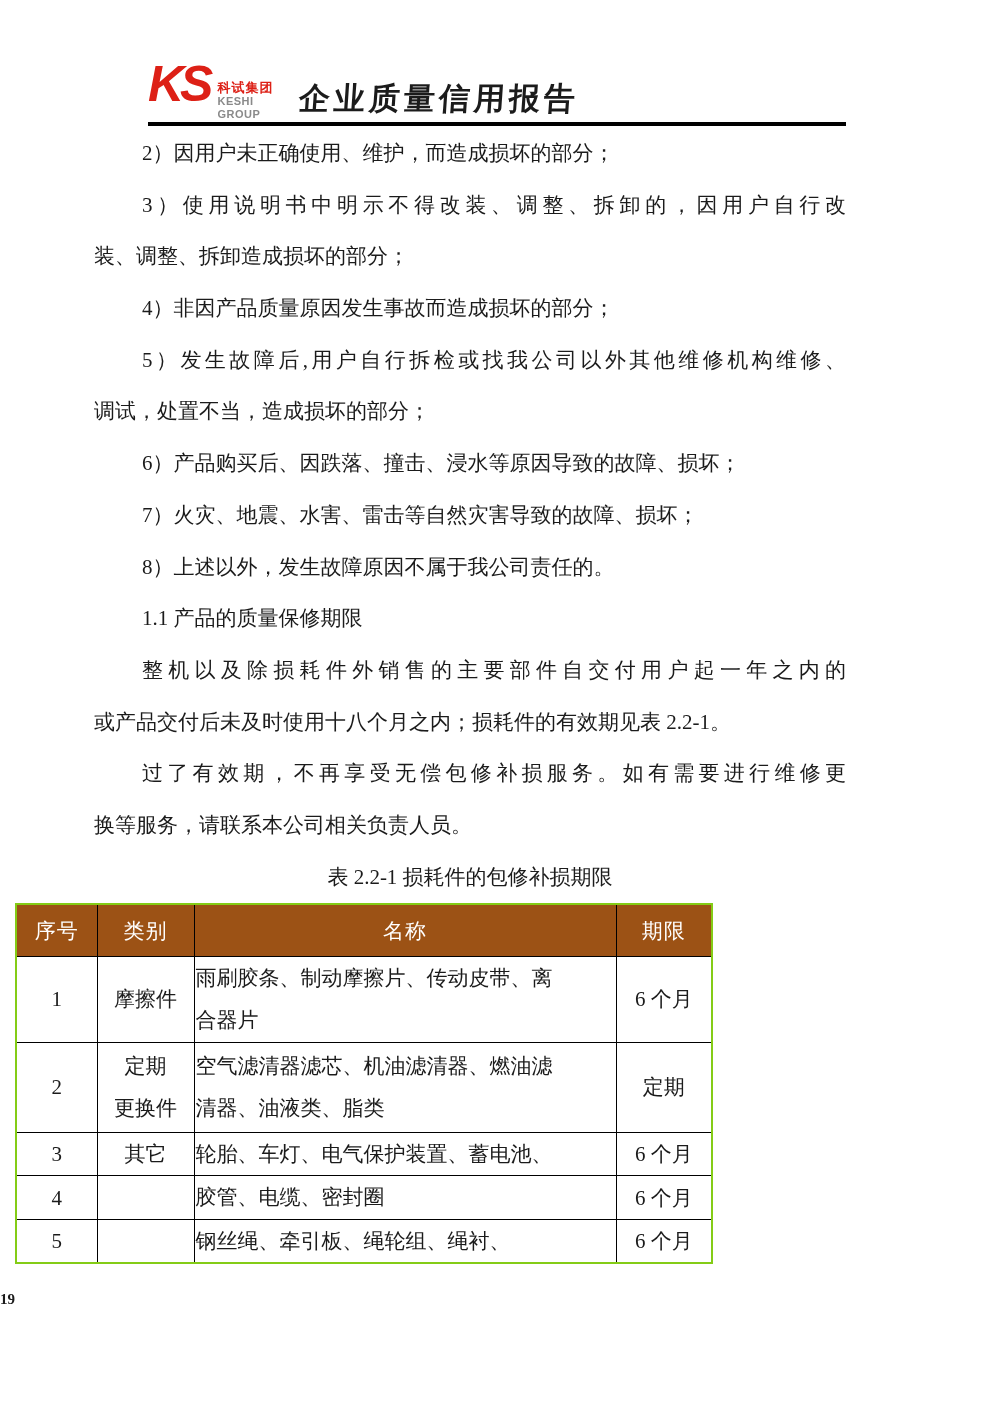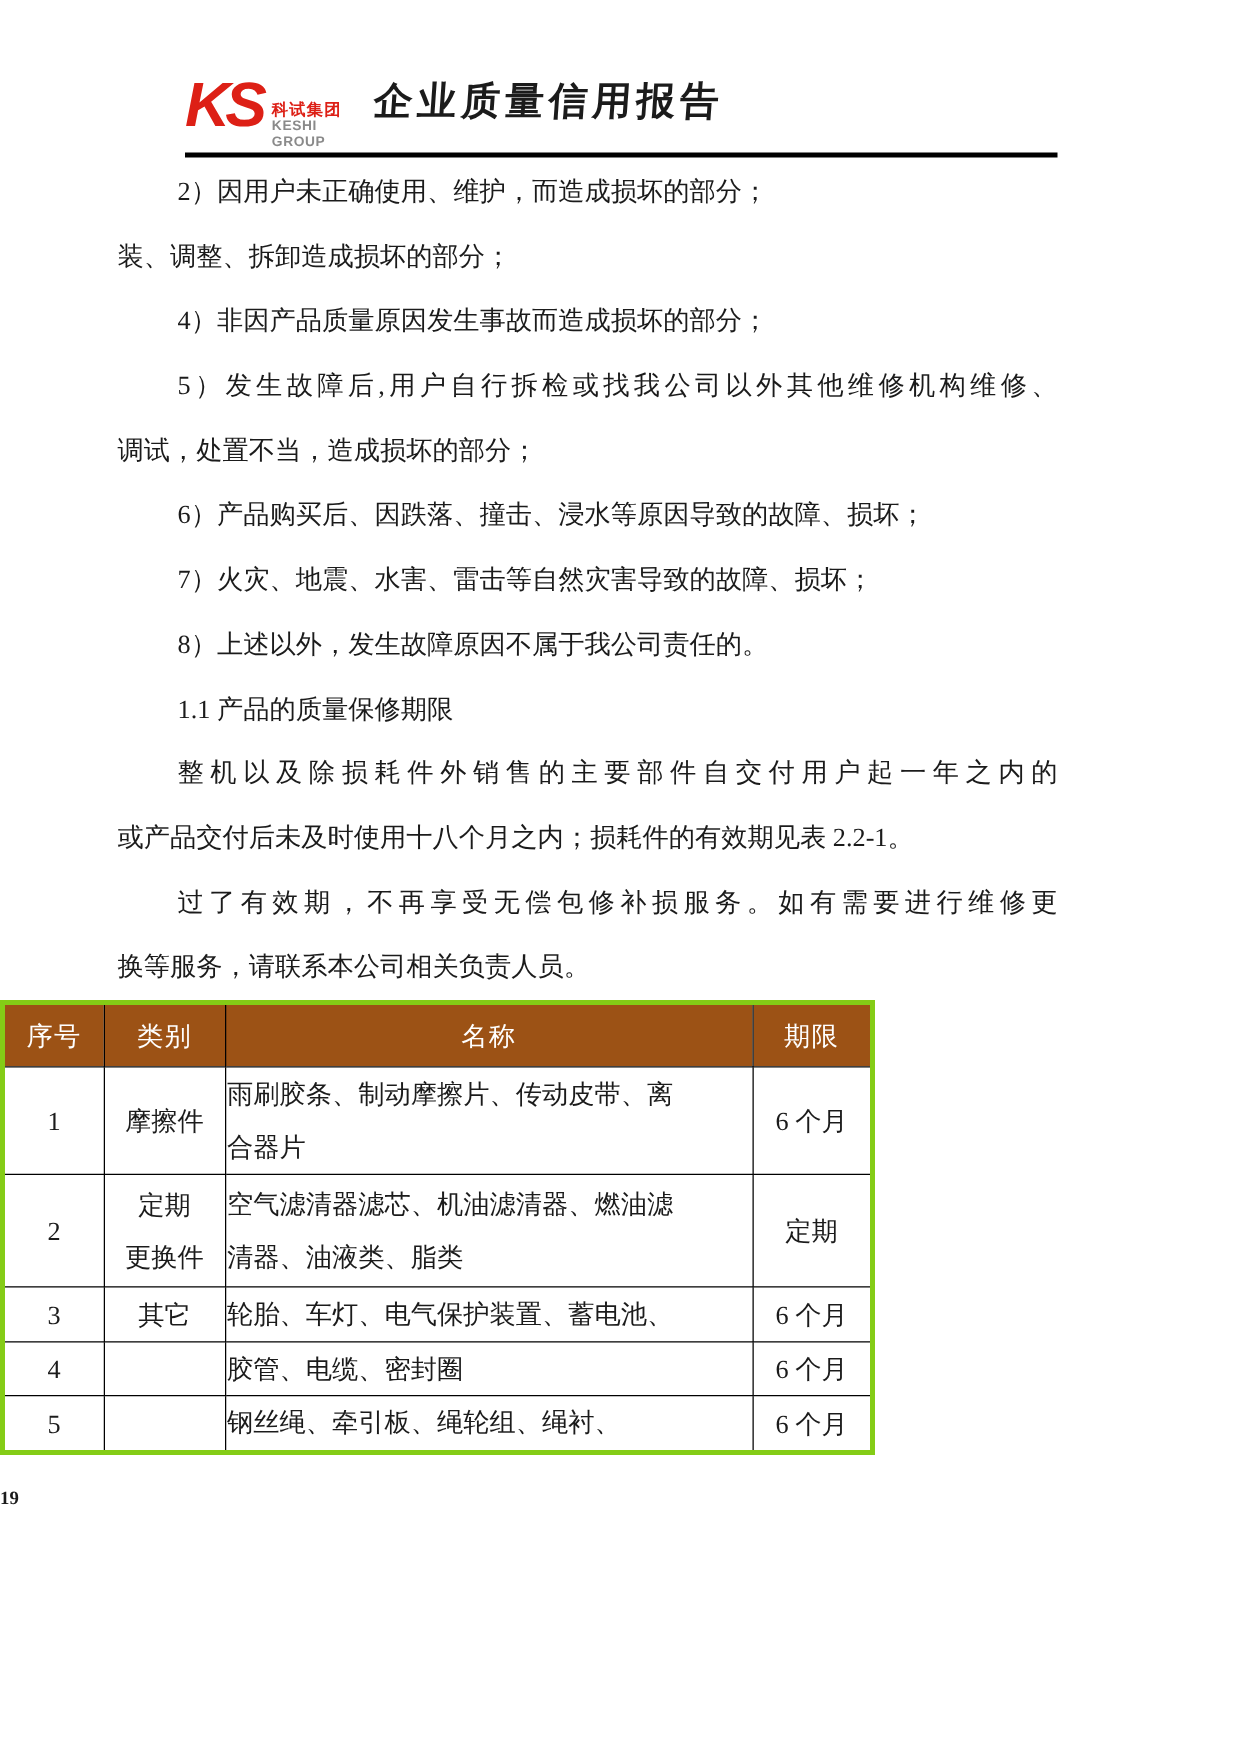--- a/index.html
+++ b/index.html
@@ -2,40 +2,40 @@
 <html style="--accent: #9C5215; --brand: #DD2016;"><head>
 <meta charset="utf-8">
 <style>
   :root { --accent:#9C5215; --brand:#DD2016; --ink:#1b1b1b; }
   * { margin:0; padding:0; box-sizing:border-box; }
   body { background:#808080; font-family:"Liberation Serif","DejaVu Serif",serif; }
   .page { width:992px; height:1403px; background:#ffffff; margin:0 auto; position:relative; color:var(--ink); }
 
   
   .header { margin:0 146px 0 148px; padding-top:61px; border-bottom:4px solid #000;
-            display:flex; align-items:flex-start; padding-bottom:1px; height:126px; }
+            display:flex; align-items:flex-end; padding-bottom:1px; height:126px; }
   .logo { display:flex; align-items:flex-start; }
   .logo-ks { font-family:"Liberation Sans","DejaVu Sans",sans-serif; font-style:italic;
              font-weight:800; font-size:50px; line-height:46px; color:var(--brand); letter-spacing:-4px; }
   .logo-txt { margin-left:8px; margin-top:19px; font-family:"Liberation Sans","DejaVu Sans",sans-serif; }
   .logo-cn { color:var(--brand); font-size:13px; font-weight:bold; line-height:15px; letter-spacing:1px; }
   .logo-en { color:#8a8a8a; font-size:11px; font-weight:bold; line-height:13px; letter-spacing:0.5px; }
   .title { margin-left:26px; font-size:31px; font-weight:bold; letter-spacing:4px;
            line-height:40px; transform:skewX(-4deg); padding-bottom:2px; }
 
   
   .bodytext { padding:2px 146px 0 94px; }
   .line { font-size:21px; line-height:51.7px; height:51.7px; white-space:nowrap; }
   .line.indent { text-indent:48px; }
   .line.fill { white-space:normal; text-align:justify; text-align-last:justify; text-justify:inter-character; }
   .line.caption { text-align:center; white-space:normal; text-indent:0; }
 
   
-  .wtable { border-collapse:collapse; width:696px; table-layout:fixed;
-            border:4px solid #84cc16; }
+  .wtable { border-collapse:collapse; margin-left:15px; width:696px; table-layout:fixed;
+            border:2px solid #84cc16; }
   .wtable th, .wtable td { border:1px solid #000; font-size:21px; overflow:hidden; }
   .wtable th { background:var(--accent); color:#fff; font-weight:normal; height:52px;
                text-align:center; letter-spacing:1px; }
   td.c-no, td.c-cat, td.c-per { text-align:center; white-space:pre-line; line-height:42px; }
   td.c-name { text-align:left; padding:0 6px 0 1px; white-space:pre-line; line-height:42.5px; }
   tr.r0 td { height:85px; }
   tr.r1 td { height:90px; }
   tr.r2 td, tr.r3 td, tr.r4 td { height:42px; }
 
   .pageno { text-align:left; font-size:15px; font-weight:bold; margin-top:27px; }
@@ -52,32 +52,34 @@
         <div class="logo-cn">科试集团</div>
         <div class="logo-en">KESHI</div>
         <div class="logo-en">GROUP</div>
       </div>
     </div>
     <div class="title">企业质量信用报告</div>
   </div>
 
   <div class="bodytext">
     <div class="line indent">2）因用户未正确使用、维护，而造成损坏的部分；</div>
+    <div class="line indent fill">3）使用说明书中明示不得改装、调整、拆卸的，因用户自行改</div>
     <div class="line">装、调整、拆卸造成损坏的部分；</div>
     <div class="line indent">4）非因产品质量原因发生事故而造成损坏的部分；</div>
     <div class="line indent fill">5）发生故障后,用户自行拆检或找我公司以外其他维修机构维修、</div>
     <div class="line">调试，处置不当，造成损坏的部分；</div>
     <div class="line indent">6）产品购买后、因跌落、撞击、浸水等原因导致的故障、损坏；</div>
     <div class="line indent">7）火灾、地震、水害、雷击等自然灾害导致的故障、损坏；</div>
     <div class="line indent">8）上述以外，发生故障原因不属于我公司责任的。</div>
     <div class="line indent">1.1 产品的质量保修期限</div>
     <div class="line indent fill">整机以及除损耗件外销售的主要部件自交付用户起一年之内的</div>
     <div class="line">或产品交付后未及时使用十八个月之内；损耗件的有效期见表 2.2-1。</div>
     <div class="line indent fill">过了有效期，不再享受无偿包修补损服务。如有需要进行维修更</div>
     <div class="line">换等服务，请联系本公司相关负责人员。</div>
+    <div class="line caption">表 2.2-1  损耗件的包修补损期限</div>
   </div>
 
   <table class="wtable">
     <colgroup>
       <col style="width:81px">
         <col style="width:97px">
         <col style="width:422px">
         <col style="width:96px">
     </colgroup>
     <thead>

